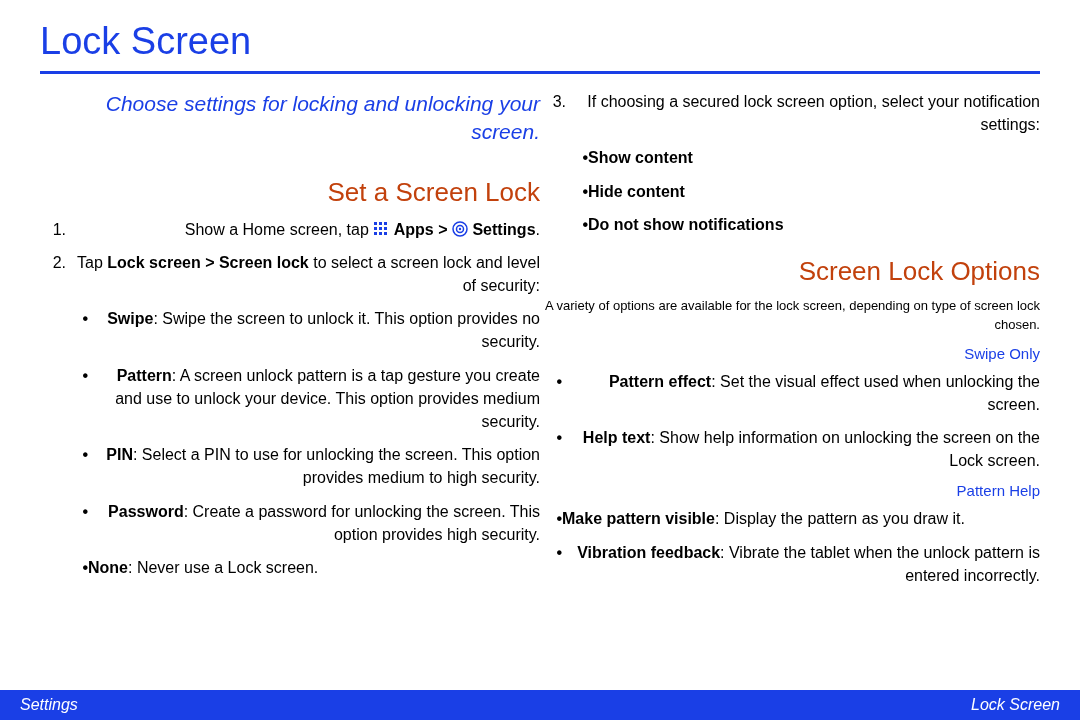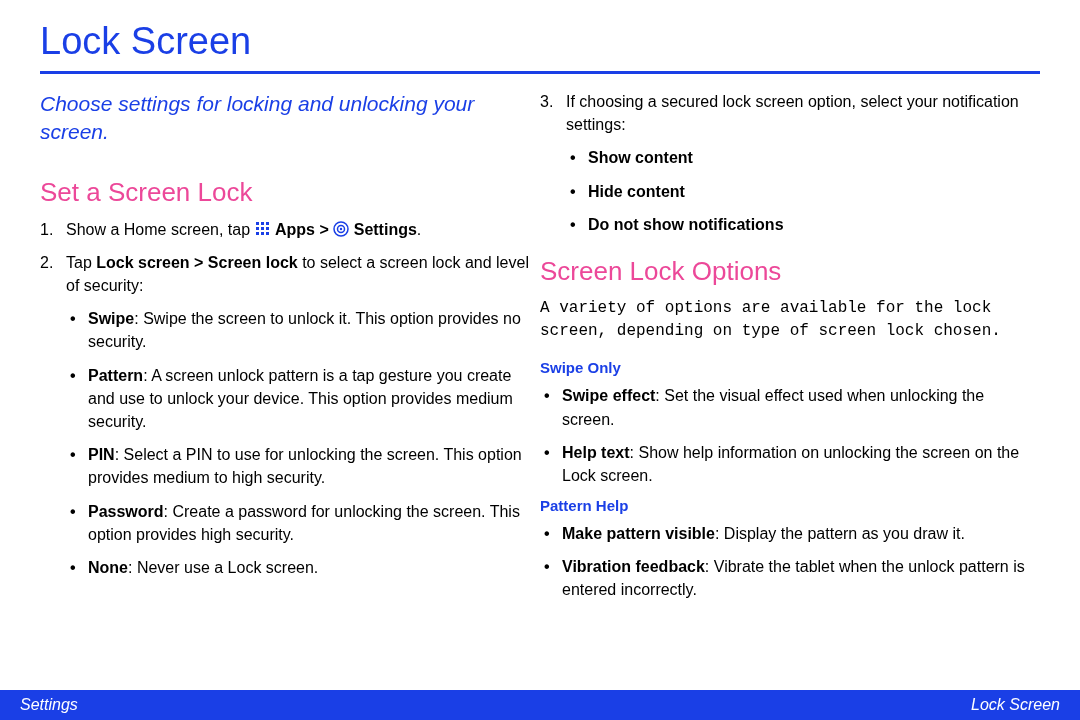--- a/index.html
+++ b/index.html
@@ -17,34 +17,35 @@
   .title {
     color: #1a3fe6;
     font-size: 38px;
     font-weight: 400;
     padding-bottom: 8px;
     border-bottom: 3px solid #1a3fe6;
     margin-bottom: 16px;
   }
   .columns {
     display: flex;
+    text-align: right;
   }
   .col {
     flex: 1;
     min-width: 0;
   }
   .intro {
     color: #1a3fe6;
     font-style: italic;
     font-size: 21px;
     line-height: 1.35;
     margin-bottom: 30px;
   }
   .h2 {
-    color: #ec4899;
+    color: #c2410c;
     font-size: 26px;
     font-weight: 400;
     margin-bottom: 10px;
   }
   .ol-item {
     display: flex;
     font-size: 16px;
     line-height: 1.45;
     margin-bottom: 10px;
   }
@@ -74,29 +75,28 @@
     width: 16px;
     height: 16px;
     vertical-align: -2px;
   }
   .icon-apps {
     position: relative;
   }
   .icon-apps svg { display:block;}
   .sub-h {
     color: #1a3fe6;
-    font-weight: bold;
+    font-weight: normal;
     font-size: 15px;
     margin: 6px 0 8px 0;
   }
   .intro2 {
-    font-size: 16px;
+    font-size: 13px;
     line-height: 1.45;
-    margin-bottom: 16px;
-    font-family: Liberation Mono, monospace;
+    margin-bottom: 10px;
   }
   .footer {
     position: absolute;
     left: 0; right: 0; bottom: 0;
     height: 30px;
     background: #1a3fe6;
     color: #fff;
     display: flex;
     align-items: center;
     font-size: 16px;
@@ -205,21 +205,21 @@
         </div>
       </div>
 
       <div class="h2" style="margin-top:8px;">Screen Lock Options</div>
       <div class="intro2">A variety of options are available for the lock screen, depending on type of screen lock chosen.</div>
 
       <div class="sub-h">Swipe Only</div>
       <div class="bullets" style="margin-top:0;">
         <div class="bullet">
             <div class="bmark">•</div>
-            <div><span class="bold">Swipe effect</span><span>: Set the visual effect used when unlocking the screen.</span></div>
+            <div><span class="bold">Pattern effect</span><span>: Set the visual effect used when unlocking the screen.</span></div>
           </div>
         <div class="bullet">
             <div class="bmark">•</div>
             <div><span class="bold">Help text</span><span>: Show help information on unlocking the screen on the Lock screen.</span></div>
           </div>
       </div>
 
       <div class="sub-h">Pattern Help</div>
       <div class="bullets" style="margin-top:0;">
         <div class="bullet">

